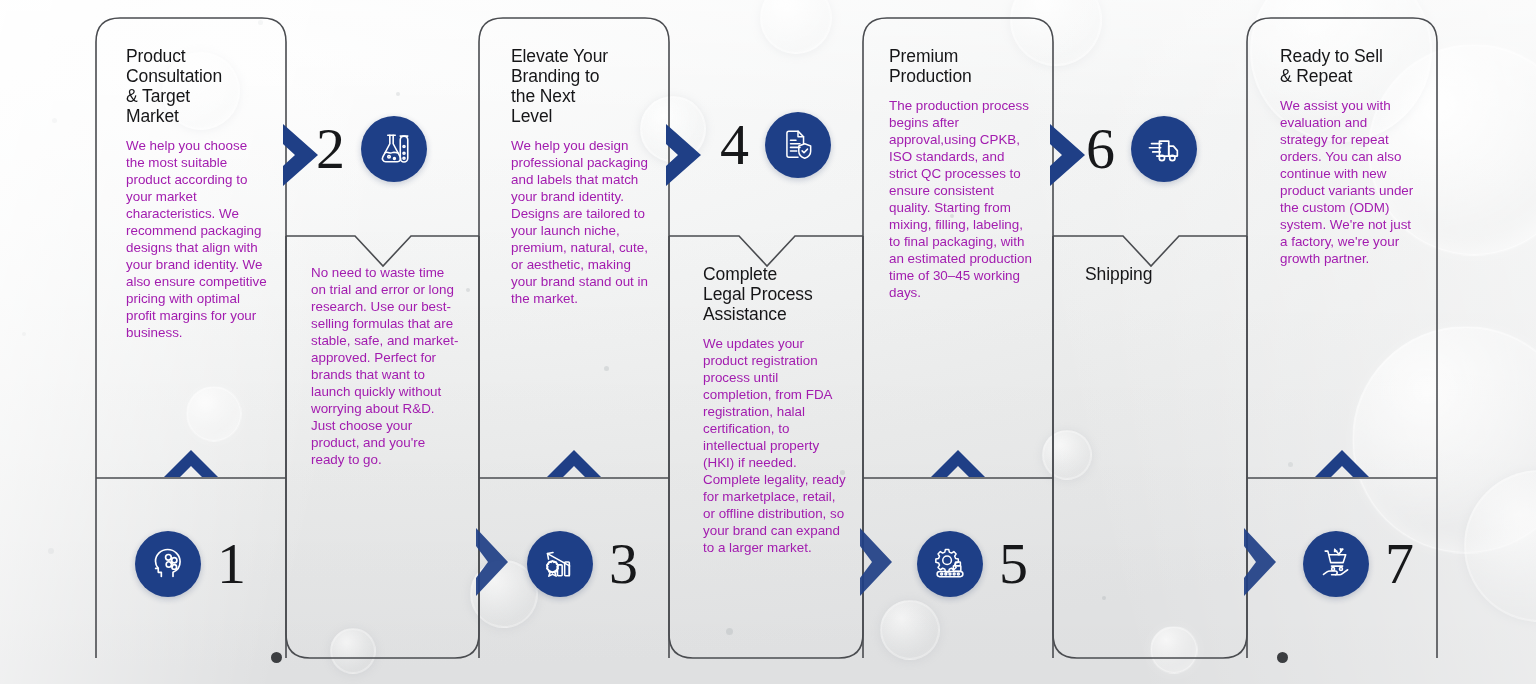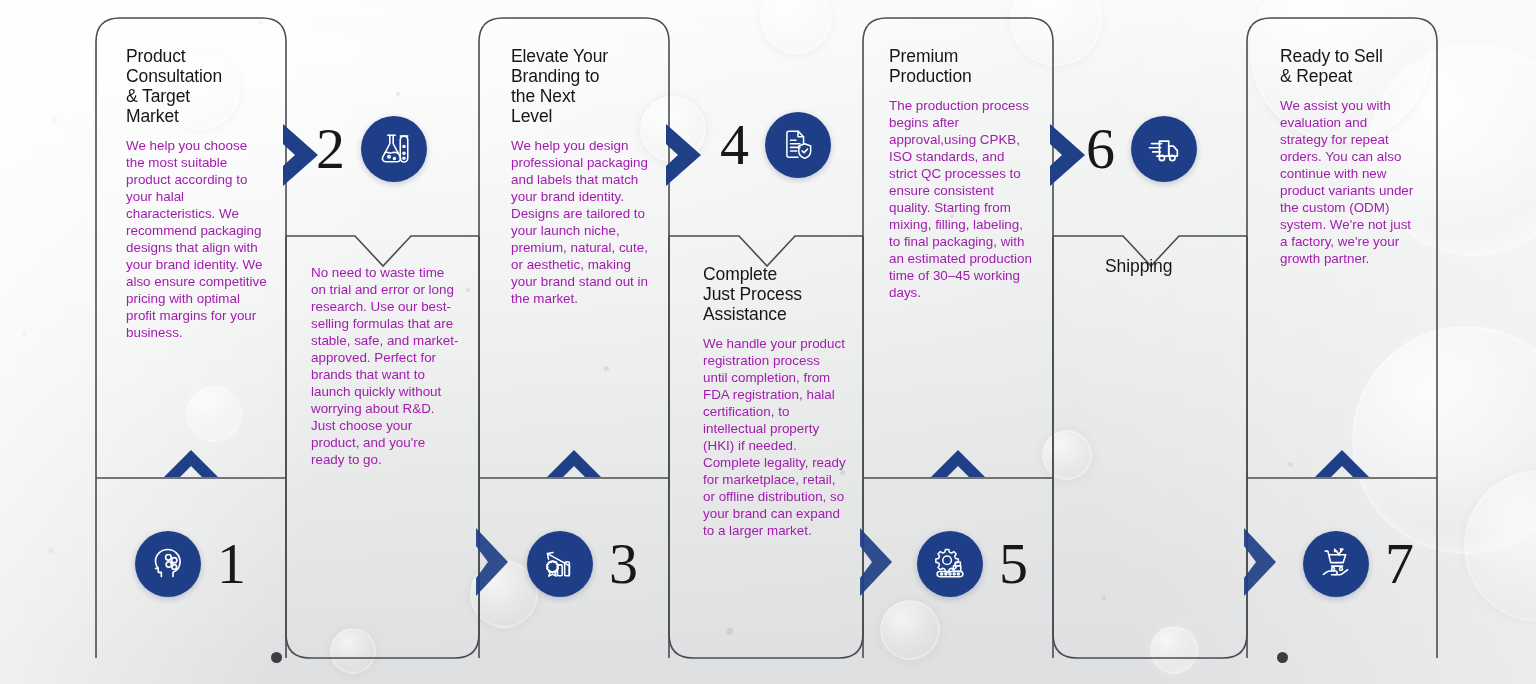--- a/index.html
+++ b/index.html
@@ -150,21 +150,21 @@
   </svg>
 
   <div class="dot" style="left:271px;top:652px;"></div>
   <div class="dot" style="left:1277px;top:652px;"></div>
 
   <div class="card" style="left:126px;top:46px;width:142px;">
     <div class="title">Product
 Consultation
 &amp; Target
 Market</div>
-    <div class="body">We help you choose the most suitable product according to your halal  characteristics. We recommend packaging designs that align with your brand identity. We also ensure competitive pricing with optimal profit margins for your business.</div>
+    <div class="body">We help you choose the most suitable product according to your market  characteristics. We recommend packaging designs that align with your brand identity. We also ensure competitive pricing with optimal profit margins for your business.</div>
   </div>
   <div class="stepmark num-right" style="left:135px;top:531px;">
     <div class="badge">
       <span>
         <svg width="40" height="40" viewBox="0 0 48 48" fill="none" stroke="#fff" stroke-width="2" stroke-linecap="round" stroke-linejoin="round">
           <path d="M30 39v-5c5.2-2.2 8.5-7 8.5-12.6C38.5 13 31.8 6.6 23.6 6.6 15.6 6.6 9 12.8 9 20.6c0 3.5 1.2 6.3 3.3 8.7V34H16v5"></path>
           <path d="M12.3 29.3H9.2"></path>
           <circle cx="24.5" cy="16" r="3.4"></circle>
           <circle cx="31.5" cy="19.5" r="3.2"></circle>
           <circle cx="25" cy="24.5" r="3.2"></circle>
@@ -219,23 +219,23 @@
           <path d="M15 20.4l1.8 1.6 2.4-.4.6 2.4 2 1.4-1.2 2.1 1.2 2.1-2 1.4-.6 2.4-2.4-.4-1.8 1.6-1.8-1.6-2.4.4-.6-2.4-2-1.4 1.2-2.1-1.2-2.1 2-1.4.6-2.4 2.4.4z"></path>
           <path d="M12.4 33.2l-1.8 5.4 4.4-2.2 4.4 2.2-1.8-5.4"></path>
         </svg>
       </span>
     </div>
     <div class="num">3</div>
   </div>
 
   <div class="card" style="left:703px;top:264px;width:145px;">
     <div class="title">Complete
-Just Process
+Legal Process
 Assistance</div>
-    <div class="body">We handle your product registration process until completion, from FDA registration, halal certification, to intellectual property (HKI) if needed. Complete legality, ready for marketplace, retail, or offline distribution, so your brand can expand to a larger market.</div>
+    <div class="body">We updates your product registration process until completion, from FDA registration, halal certification, to intellectual property (HKI) if needed. Complete legality, ready for marketplace, retail, or offline distribution, so your brand can expand to a larger market.</div>
   </div>
   <div class="stepmark num-left" style="left:720px;top:112px;">
     <div class="num">4</div>
     <div class="badge">
       <span>
         <svg width="38" height="38" viewBox="0 0 48 48" fill="none" stroke="#fff" stroke-width="1.9" stroke-linecap="round" stroke-linejoin="round">
           <path d="M31 22V13.5L24 6.5H12.5A2.5 2.5 0 0 0 10 9v28a2.5 2.5 0 0 0 2.5 2.5H24"></path>
           <path d="M24 6.5V13.5H31"></path>
           <path d="M14.5 18h7M14.5 22.5h12M14.5 27h12M14.5 31.5h8"></path>
           <path d="M32.5 22.5l7.5 2.8v6.6c0 4.4-3.2 7.4-7.5 8.8-4.3-1.4-7.5-4.4-7.5-8.8v-6.6z"></path>
@@ -263,21 +263,21 @@
           <circle cx="19" cy="36.1" r="1.2"></circle>
           <circle cx="24" cy="36.1" r="1.2"></circle>
           <circle cx="29" cy="36.1" r="1.2"></circle>
           <circle cx="34" cy="36.1" r="1.2"></circle>
         </svg>
       </span>
     </div>
     <div class="num">5</div>
   </div>
 
-  <div class="card" style="left:1085px;top:256px;width:145px;margin-left:20px;">
+  <div class="card" style="left:1085px;top:264px;width:145px;">
     <div class="title">Shipping</div>
   </div>
   <div class="stepmark num-left" style="left:1086px;top:116px;">
     <div class="num">6</div>
     <div class="badge">
       <span>
         <svg width="40" height="40" viewBox="0 0 48 48" fill="none" stroke="#fff" stroke-width="2" stroke-linecap="round" stroke-linejoin="round">
           <path d="M18.5 14.5h11.2v18H18.5z"></path>
           <path d="M29.7 20.5h5.6l4.7 5.4v6.6h-10.3z"></path>
           <path d="M18.5 32.5h-3.2"></path>

